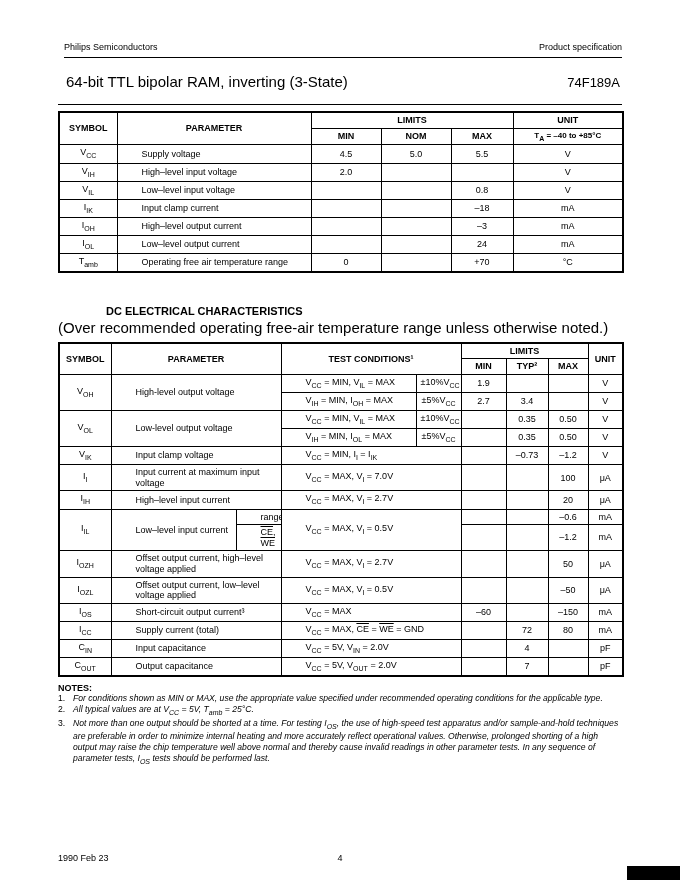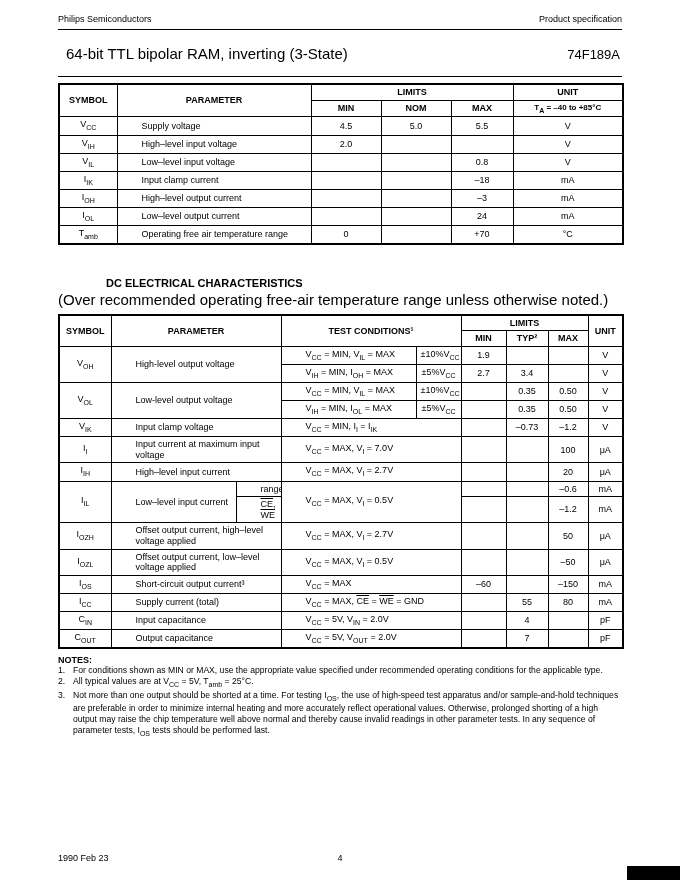--- a/index.html
+++ b/index.html
@@ -6,22 +6,23 @@
   html,body { margin:0; padding:0; }
   body {
     width:680px; height:880px; position:relative; overflow:hidden;
     background:#ffffff; color:#000;
     font-family:"Liberation Sans", sans-serif;
   }
   .content { position:absolute; left:58px; top:0; width:564px; }
 
   .header {
     display:flex; justify-content:space-between;
-    font-size:9px; padding-top:14px; padding-bottom:5px;
+    font-size:9px; padding-top:42px; padding-bottom:5px;
     border-bottom:1px solid #000;
+    margin-left:6px;
   }
   .titlebar {
     display:flex; justify-content:space-between; align-items:baseline;
     padding:15px 2px 14px 8px; border-bottom:1px solid #000;
   }
   .title   { font-size:15px; font-weight:500; }
   .partno  { font-size:13px; font-weight:400; }
 
   .section-heading { font-size:11px; font-weight:bold; margin:0; }
   .sh1 { margin-top:38px; }
@@ -42,21 +43,21 @@
   .l { text-align:left;padding-left:24px; }
   td { height:15px; }
 
   sub { font-size:7px; }
   .ol { text-decoration:overline; }
 
   .notes { margin-top:6px; }
   .notes-heading { font-size:9px; font-weight:bold; }
   .note { display:flex; font-size:8.6px; line-height:1.28; }
   .note-num { width:15px; flex:none; }
-  .note-text { flex:1; }
+  .note-text { flex:1;font-style:italic; }
 
   .footer { position:absolute; left:58px; right:58px; bottom:17px; font-size:9px; }
   .footer-page { position:absolute; left:50%; transform:translateX(-50%); }
 
   .corner-bar { position:absolute; right:0; bottom:0; width:53px; height:14px; background:#000; }
 </style>
 </head>
 <body>
 
 <div class="content">
@@ -300,21 +301,21 @@
         <td class="c"></td>
         <td class="c">–150</td>
         <td class="c">mA</td>
       </tr>
 
       <tr>
         <td class="c">I<sub>CC</sub></td>
         <td colspan="2" class="l">Supply current (total)</td>
         <td colspan="2" class="l">V<sub>CC</sub> = MAX, <span class="ol">CE</span> = <span class="ol">WE</span> = GND</td>
         <td class="c"></td>
-        <td class="c">55</td>
+        <td class="c">72</td>
         <td class="c">80</td>
         <td class="c">mA</td>
       </tr>
 
       <tr>
         <td class="c">C<sub>IN</sub></td>
         <td colspan="2" class="l">Input capacitance</td>
         <td colspan="2" class="l">V<sub>CC</sub> = 5V, V<sub>IN</sub> = 2.0V</td>
         <td class="c"></td>
         <td class="c">4</td>

